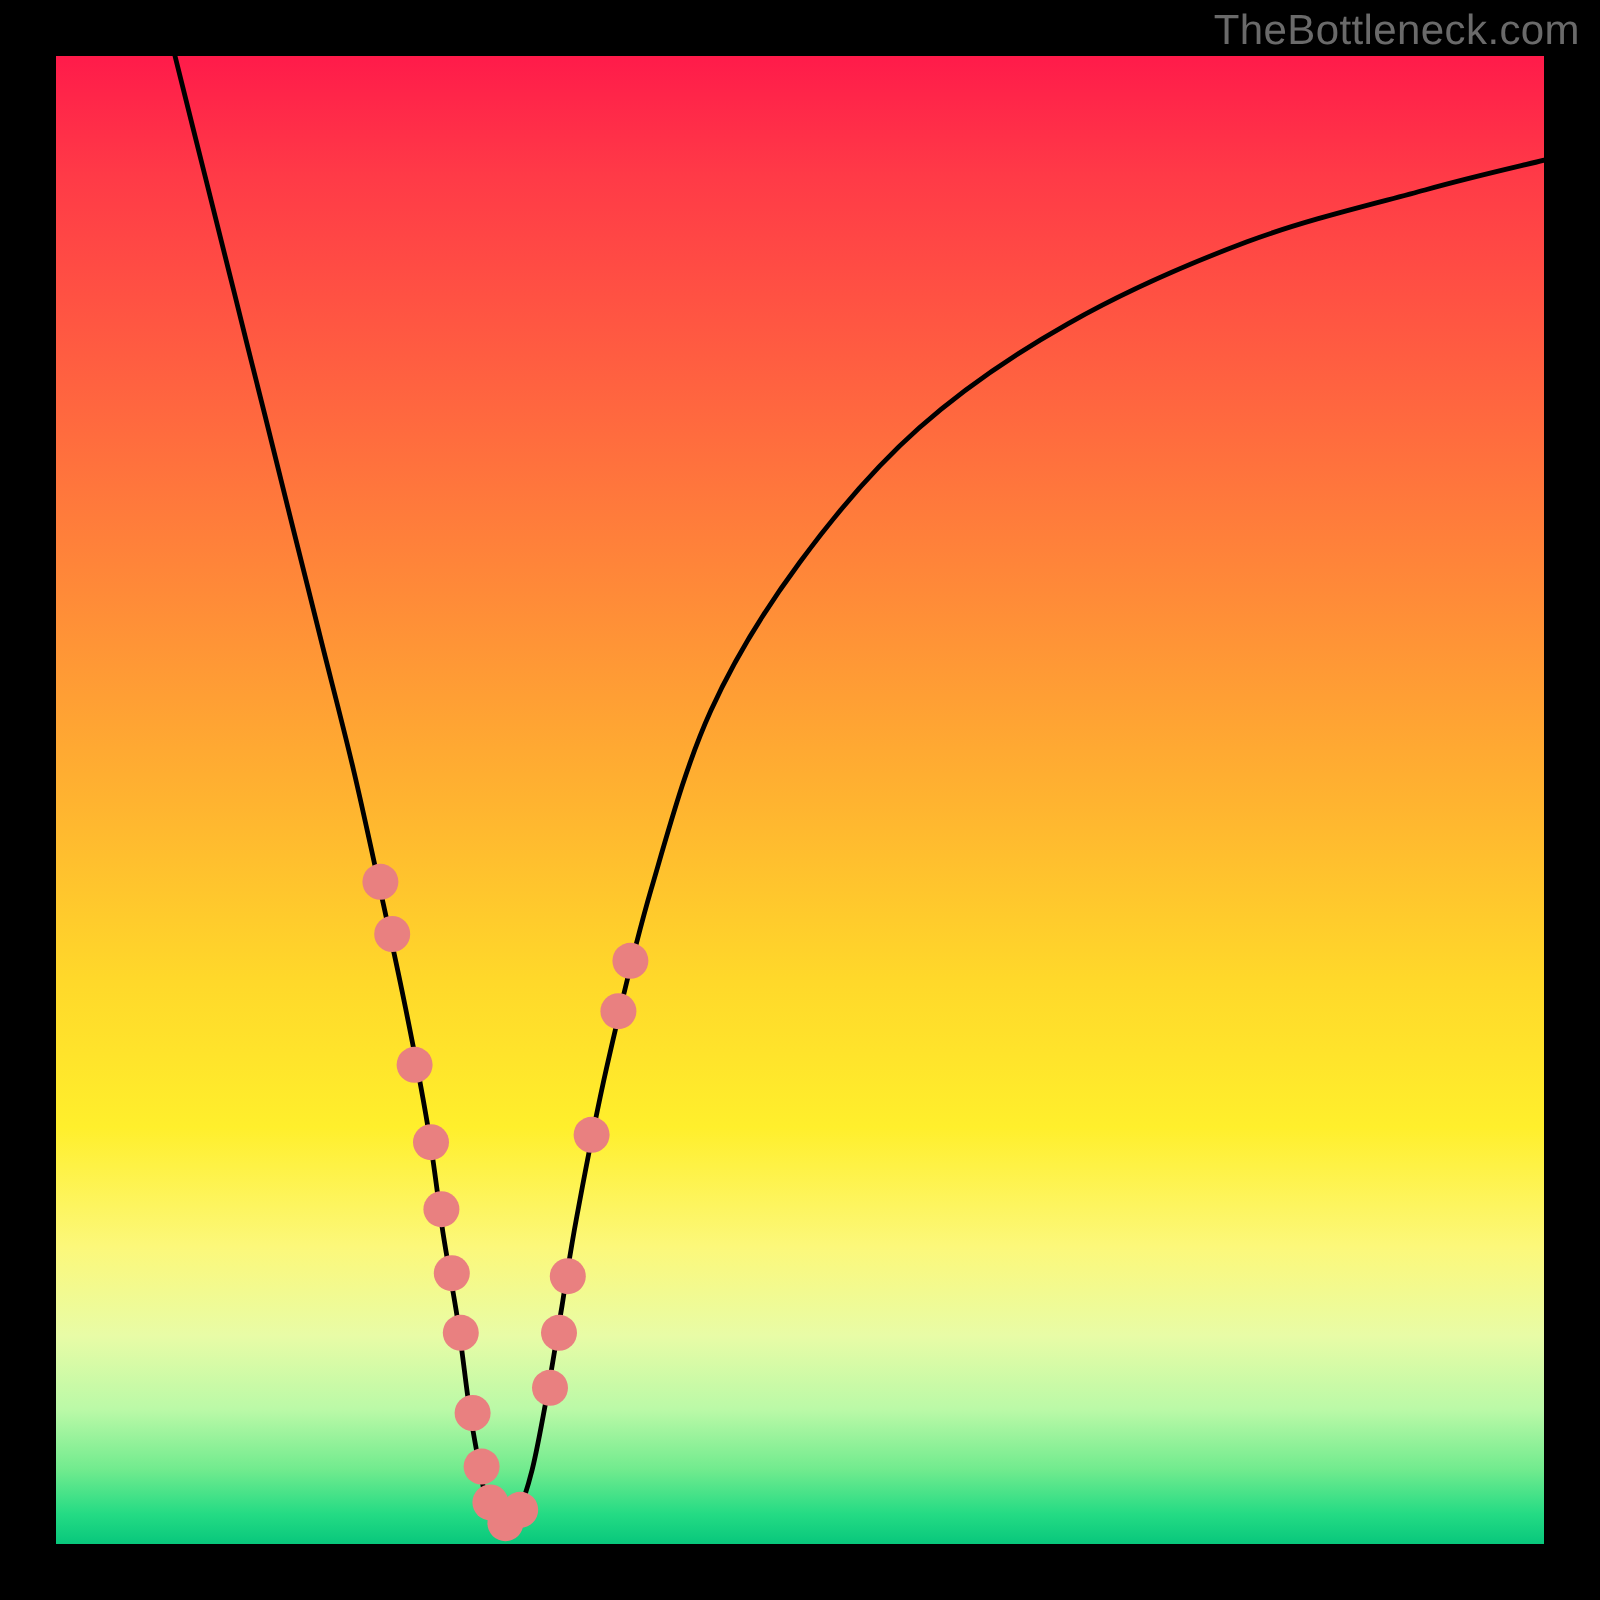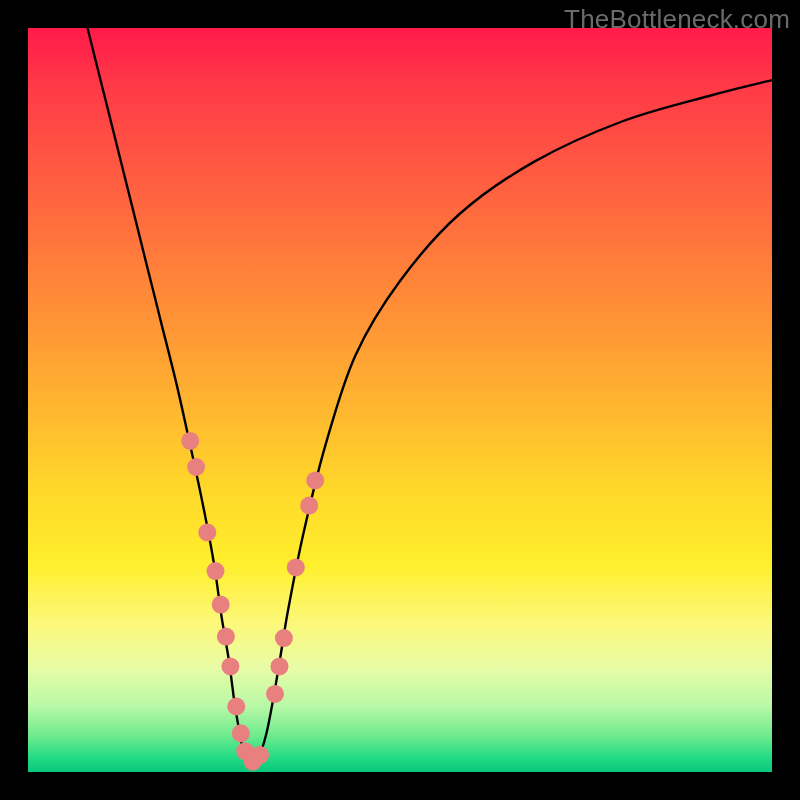--- a/index.html
+++ b/index.html
@@ -30,21 +30,21 @@
       #baf9a7 91%,
       #71eb8e 95%,
       #24db84 98%,
       #08c77c 100%);
   }
   .watermark {
     position: absolute;
     top: 4px;
     right: 10px;
     color: #6a6a6a;
-    font-size: 26px;
+    font-size: 21px;
     font-weight: 500;
     letter-spacing: 0.2px;
   }
   svg.plot {
     position: absolute;
     left: 0;
     top: 0;
     width: 744px;
     height: 744px;
   }

